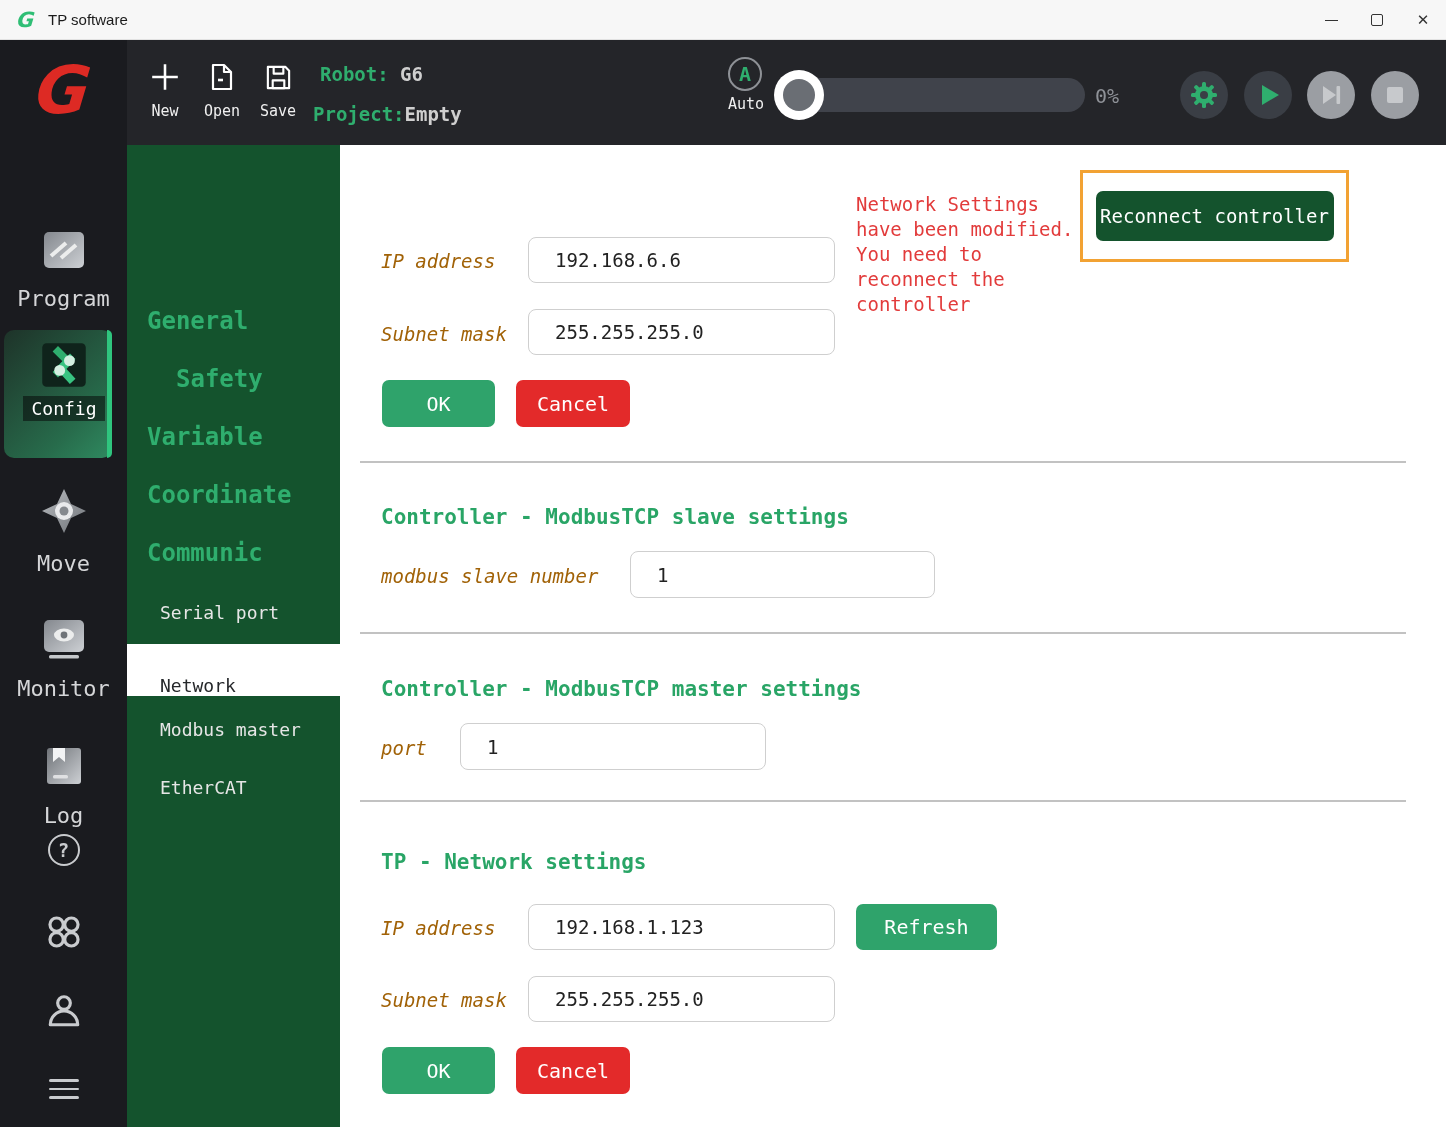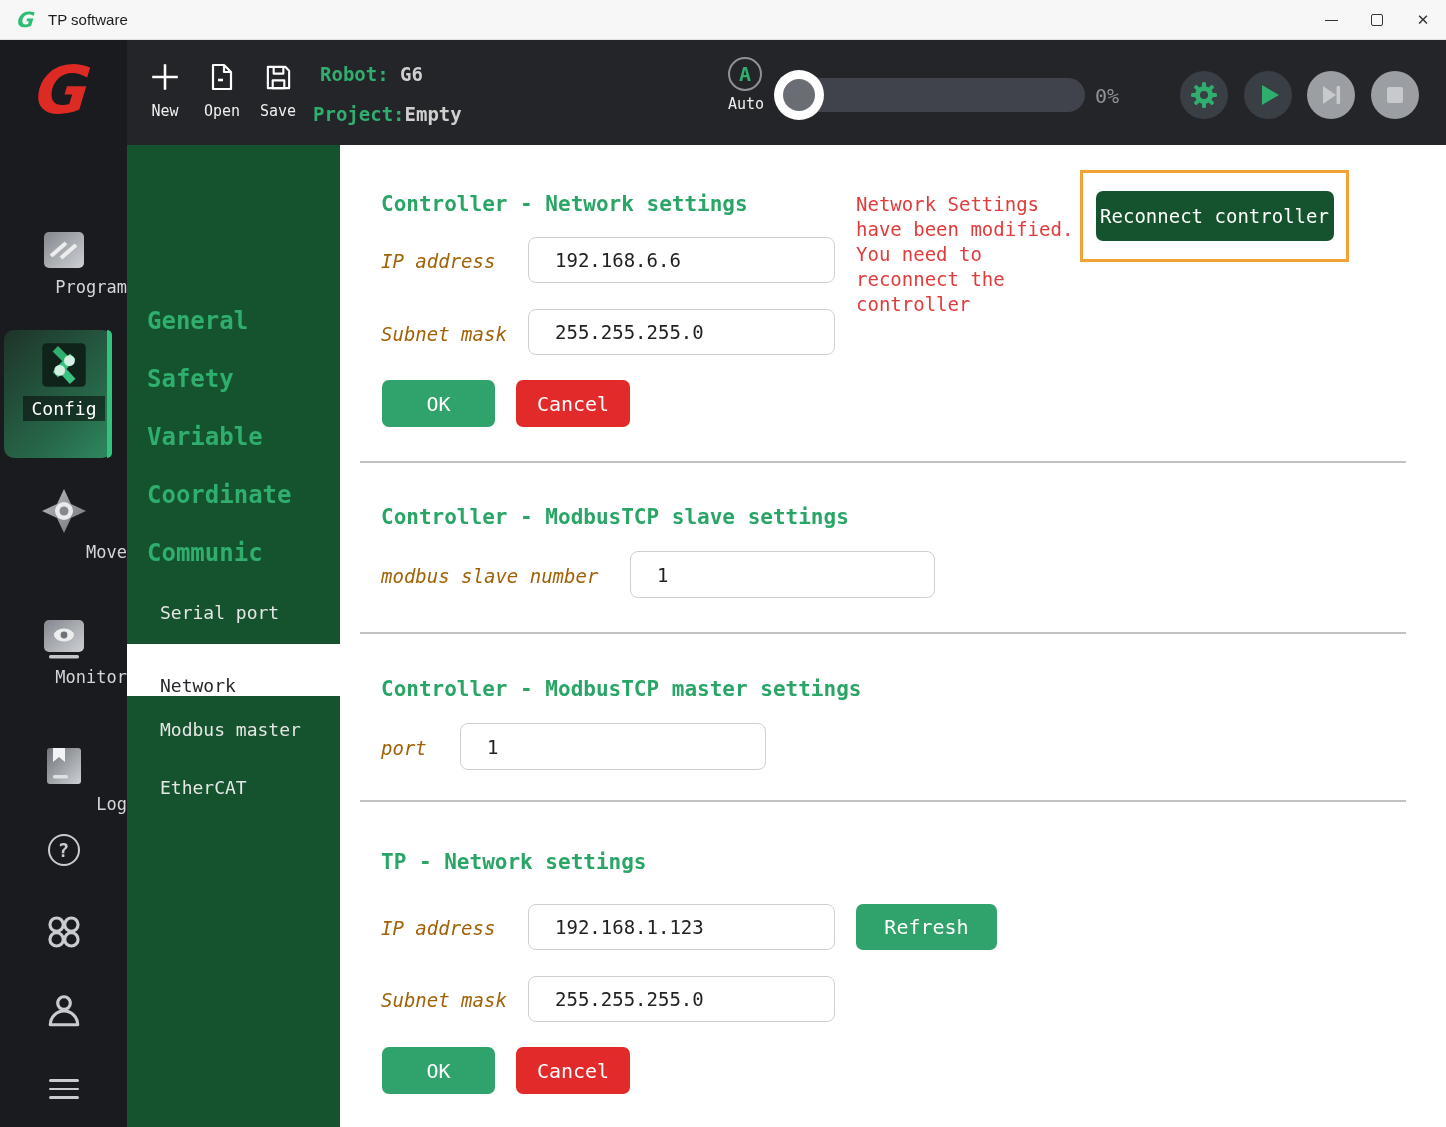--- a/index.html
+++ b/index.html
@@ -35,21 +35,21 @@
 
   
   .sidebar { left:0; top:40px; width:127px; height:1087px; background:#1a1b1f; }
   .brand-g {
     position:absolute; left:0; top:18px; width:127px; text-align:center;
     color:#dd2a24; font-weight:bold; font-style:italic; font-size:66px;
     transform:skewX(-6deg); font-family:"DejaVu Sans", sans-serif; line-height:1;
   }
   .side-item { position:absolute; left:0; width:127px; text-align:center; }
   .side-icon { display:flex; justify-content:center; }
-  .side-label { color:#d5d6d8; font-size:17px; margin-top:7px;text-align:right; }
+  .side-label { color:#d5d6d8; font-size:22px; margin-top:16px; }
   .config-tile {
     position:absolute; left:4px; top:290px; width:108px; height:128px;
     background:linear-gradient(135deg,#1e3329 0%,#276b4b 70%,#2f8a60 100%);
     border-radius:10px;
   }
   .config-bar {
     position:absolute; right:0; top:0; width:5px; height:128px;
     background:#2fc57e; border-radius:0 6px 6px 0;
   }
   .config-inner { position:absolute; left:0; top:10px; width:120px; text-align:center; }
@@ -359,37 +359,36 @@
     </div>
     <div class="circ-btn circ-dis" style="left:1244px;">
       <svg width="26" height="26" viewBox="0 0 26 26">
           <rect x="5" y="5" width="16" height="16" rx="2" fill="#c7c9cc"></rect>
         </svg>
     </div>
   </div>
 
   <div class="nav abs">
     <div class="nav-section" style="top:162px;">General</div>
-    <div class="nav-section" style="top:220px;">Safety</div>
+    <div class="nav-section" style="top:220px;margin-left:29px;">Safety</div>
     <div class="nav-section" style="top:278px;">Variable</div>
     <div class="nav-section" style="top:336px;">Coordinate</div>
     <div class="nav-section" style="top:394px;">Communic</div>
 
     <div class="nav-sub" style="top:457px;">Serial port</div>
     <div class="nav-active-row">
       <span>Network</span>
     </div>
     <div class="nav-sub" style="top:574px;">Modbus master</div>
     <div class="nav-sub" style="top:632px;">EtherCAT</div>
   </div>
 
   <div class="main abs">
 
     <div class="abs" style="left:0; top:0; width:1106px; height:317px;">
-      <div class="sec-title" style="left:41px; top:47px;">Controller - Network settings</div>
 
       <div class="fld-label" style="left:41px; top:105px;">IP address</div>
       <input class="txt-input" style="left: 188px; top: 92px; width: 307px; height: 46px;" value="192.168.6.6">
 
       <div class="fld-label" style="left:41px; top:178px;">Subnet mask</div>
       <input class="txt-input" style="left: 188px; top: 164px; width: 307px; height: 46px;" value="255.255.255.0">
 
       <button class="btn btn-green" style="left:42px; top:235px; width:113px; height:47px;">OK</button>
       <button class="btn btn-red" style="left:176px; top:235px; width:114px; height:47px;">Cancel</button>
 

